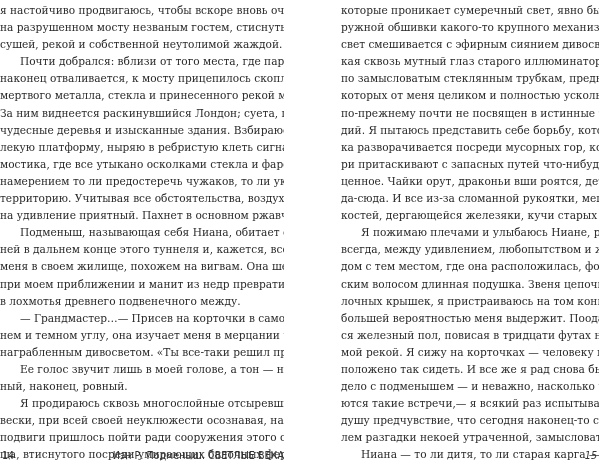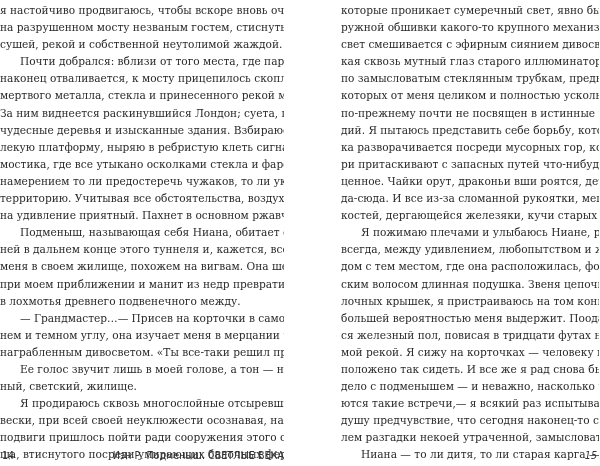--- a/index.html
+++ b/index.html
@@ -41,21 +41,21 @@
     <span class="line last">на удивление приятный. Пахнет в основном ржавчиной.</span>
     <span class="line indent">Подменыш, называющая себя Ниана, обитает среди те-</span>
     <span class="line">ней в дальнем конце этого туннеля и, кажется, всегда ждет</span>
     <span class="line">меня в своем жилище, похожем на вигвам. Она шевелится</span>
     <span class="line">при моем приближении и манит из недр превратившегося</span>
     <span class="line last">в лохмотья древнего подвенечного между.</span>
     <span class="line indent">— Грандмастер…— Присев на корточки в самом даль-</span>
     <span class="line">нем и темном углу, она изучает меня в мерцании чаши с</span>
     <span class="line last">награбленным дивосветом. «Ты все-таки решил прийти…»</span>
     <span class="line indent">Ее голос звучит лишь в моей голове, а тон — небреж-</span>
-    <span class="line last">ный, светский, жилище.</span>
+    <span class="line last">ный, наконец, ровный.</span>
     <span class="line indent">Я продираюсь сквозь многослойные отсыревшие зана-</span>
     <span class="line">вески, при всей своей неуклюжести осознавая, на какие</span>
     <span class="line">подвиги пришлось пойти ради сооружения этого обитали-</span>
     <span class="line">ща, втиснутого посреди умирающих балочных ферм. По-</span>
     <span class="line">косившаяся доска, к которой я прислоняюсь, чтобы пере-</span>
   </div>
 <div class="page right">
     <span class="line">которые проникает сумеречный свет, явно была частью на-</span>
     <span class="line">ружной обшивки какого-то крупного механизма. Тусклый</span>
     <span class="line">свет смешивается с эфирным сиянием дивосвета, прони-</span>

